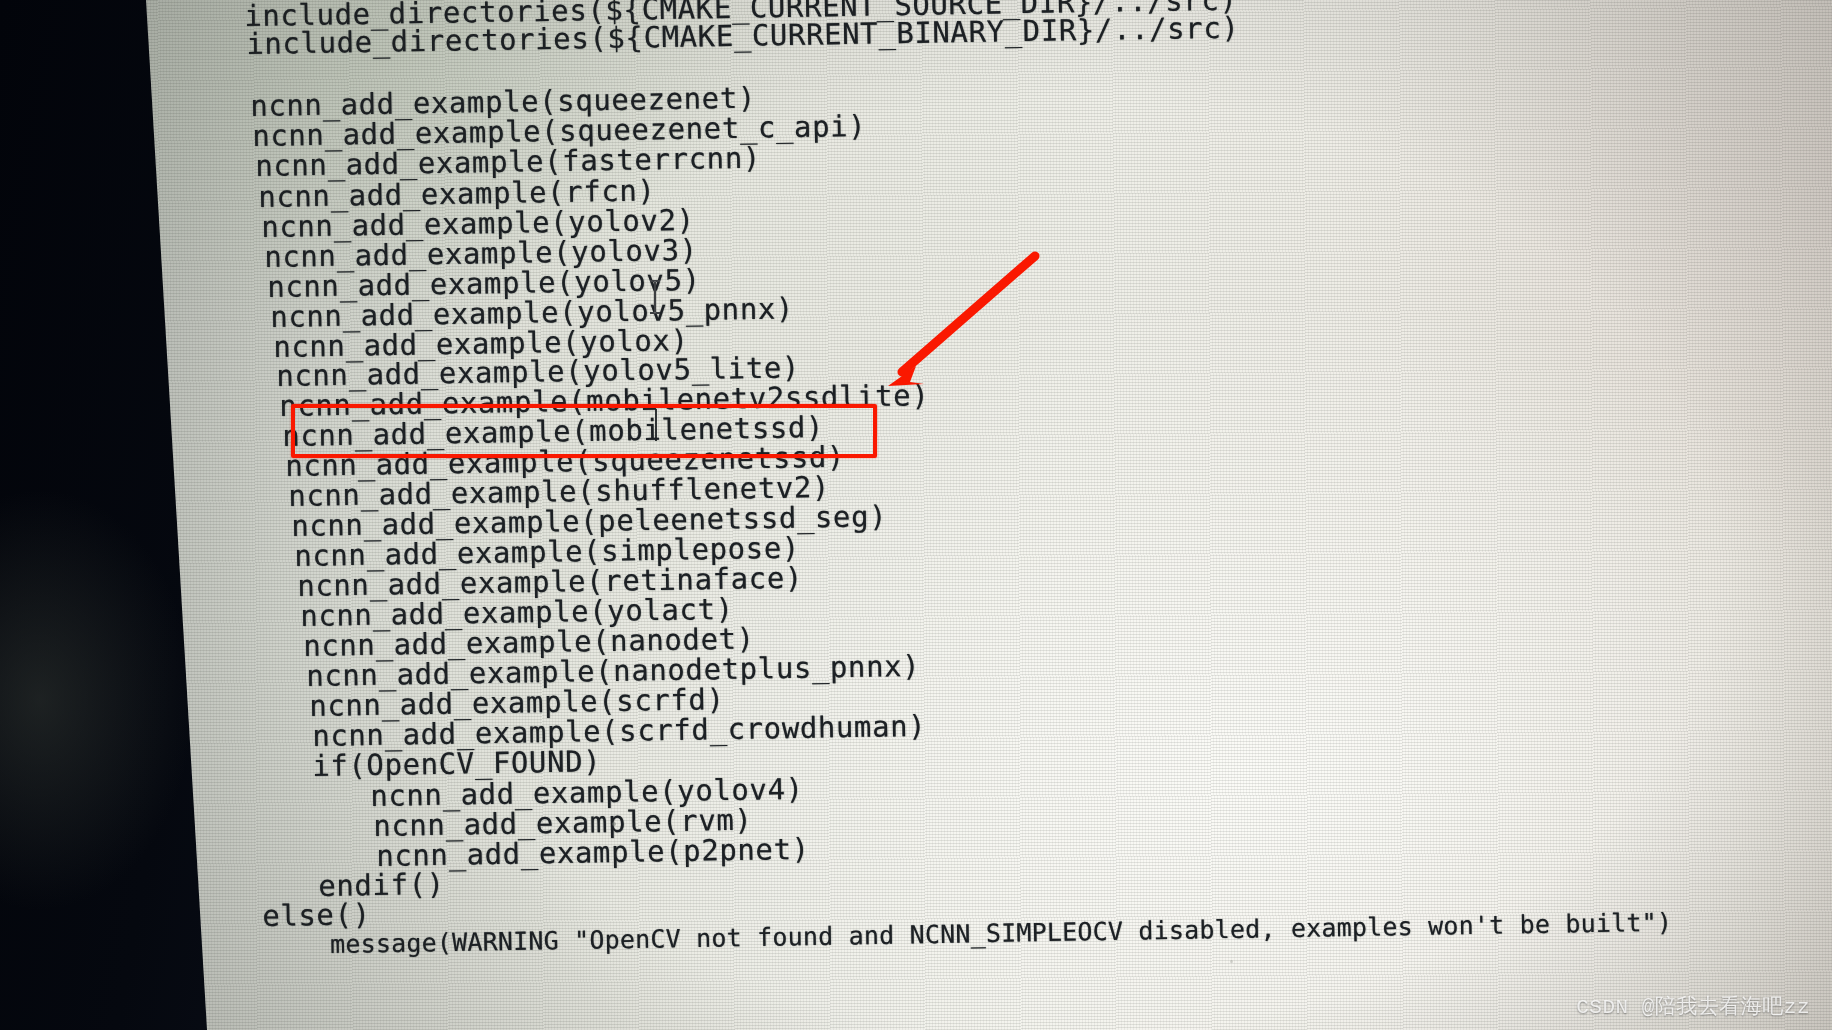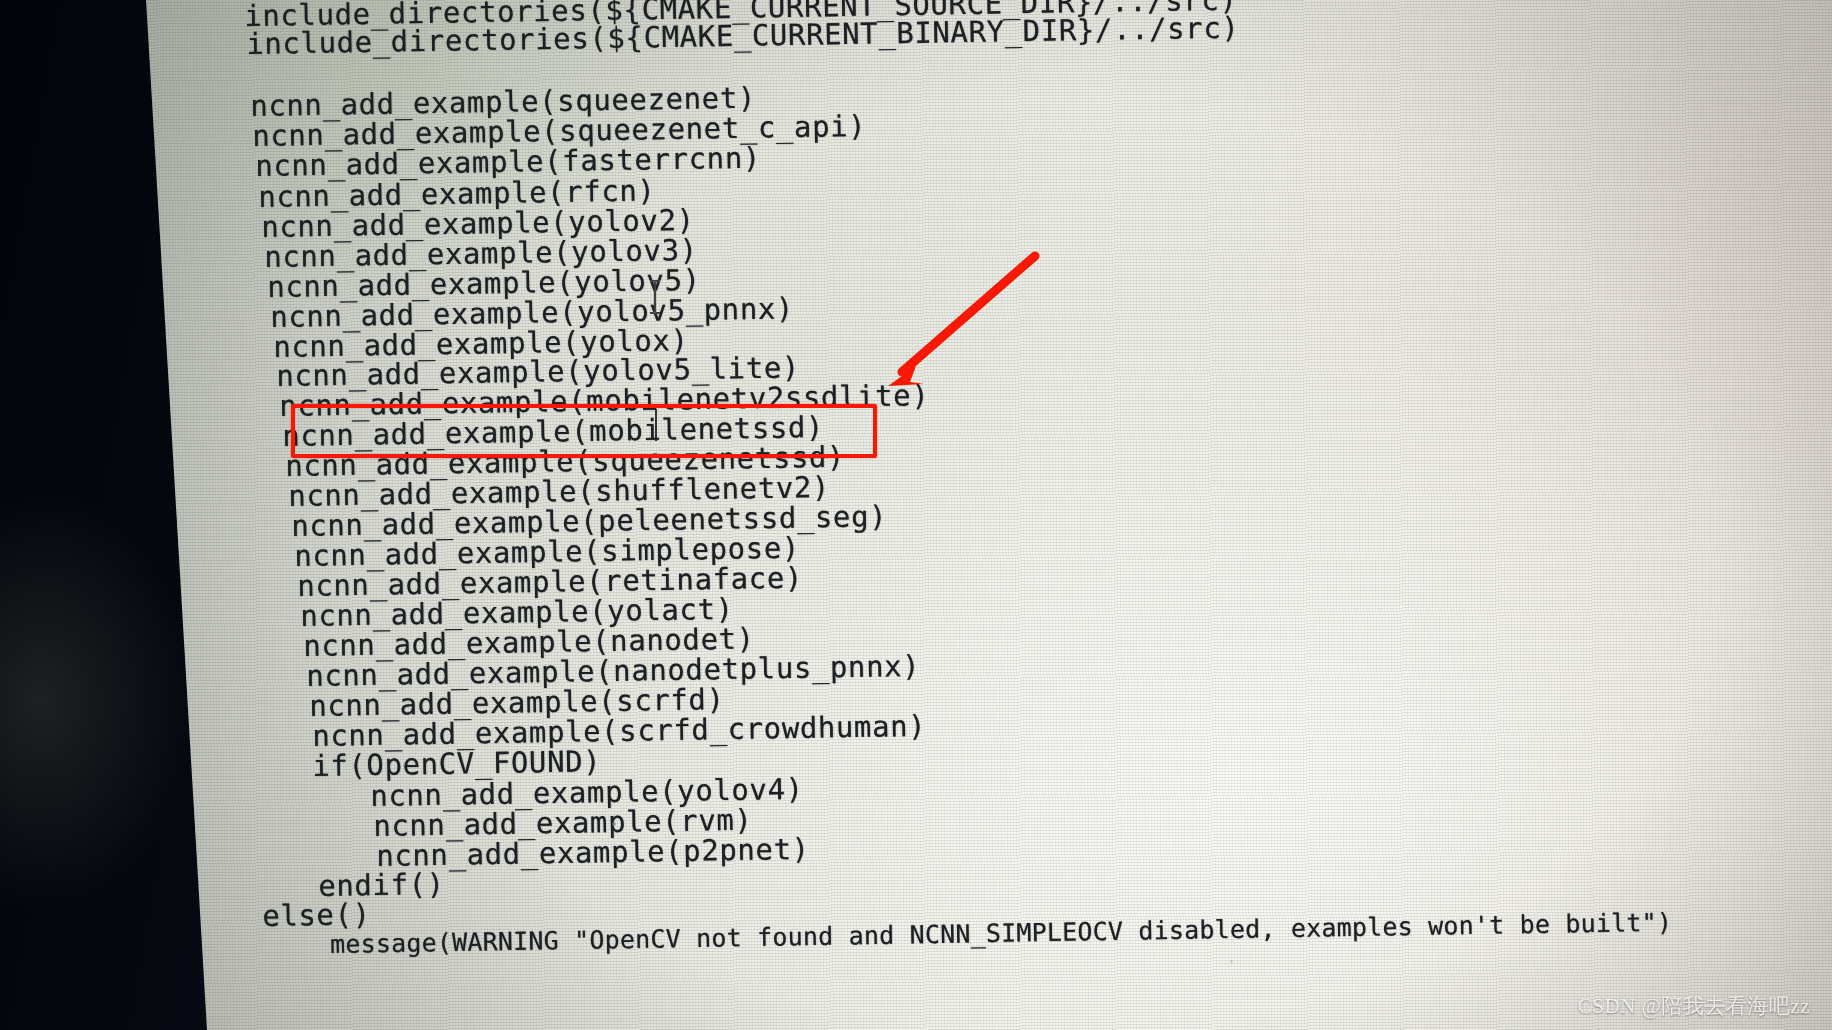--- a/index.html
+++ b/index.html
@@ -119,21 +119,21 @@
     width: 210px; height: 150px;
     z-index: 8;
   }
 
   
   #watermark {
     position: absolute;
     right: 22px; bottom: 10px;
     z-index: 9;
     color: rgba(255,255,255,0.80);
-    font-family: Liberation Serif, serif;
+    font-family: Liberation Mono, monospace;
     font-size: 21px;
     letter-spacing: 0.5px;
     text-shadow: 0 1px 2px rgba(60,60,60,0.55);
     white-space: nowrap;
   }
 
   
   #ibeam {
     position: absolute;
     left: 648px; top: 280px;

